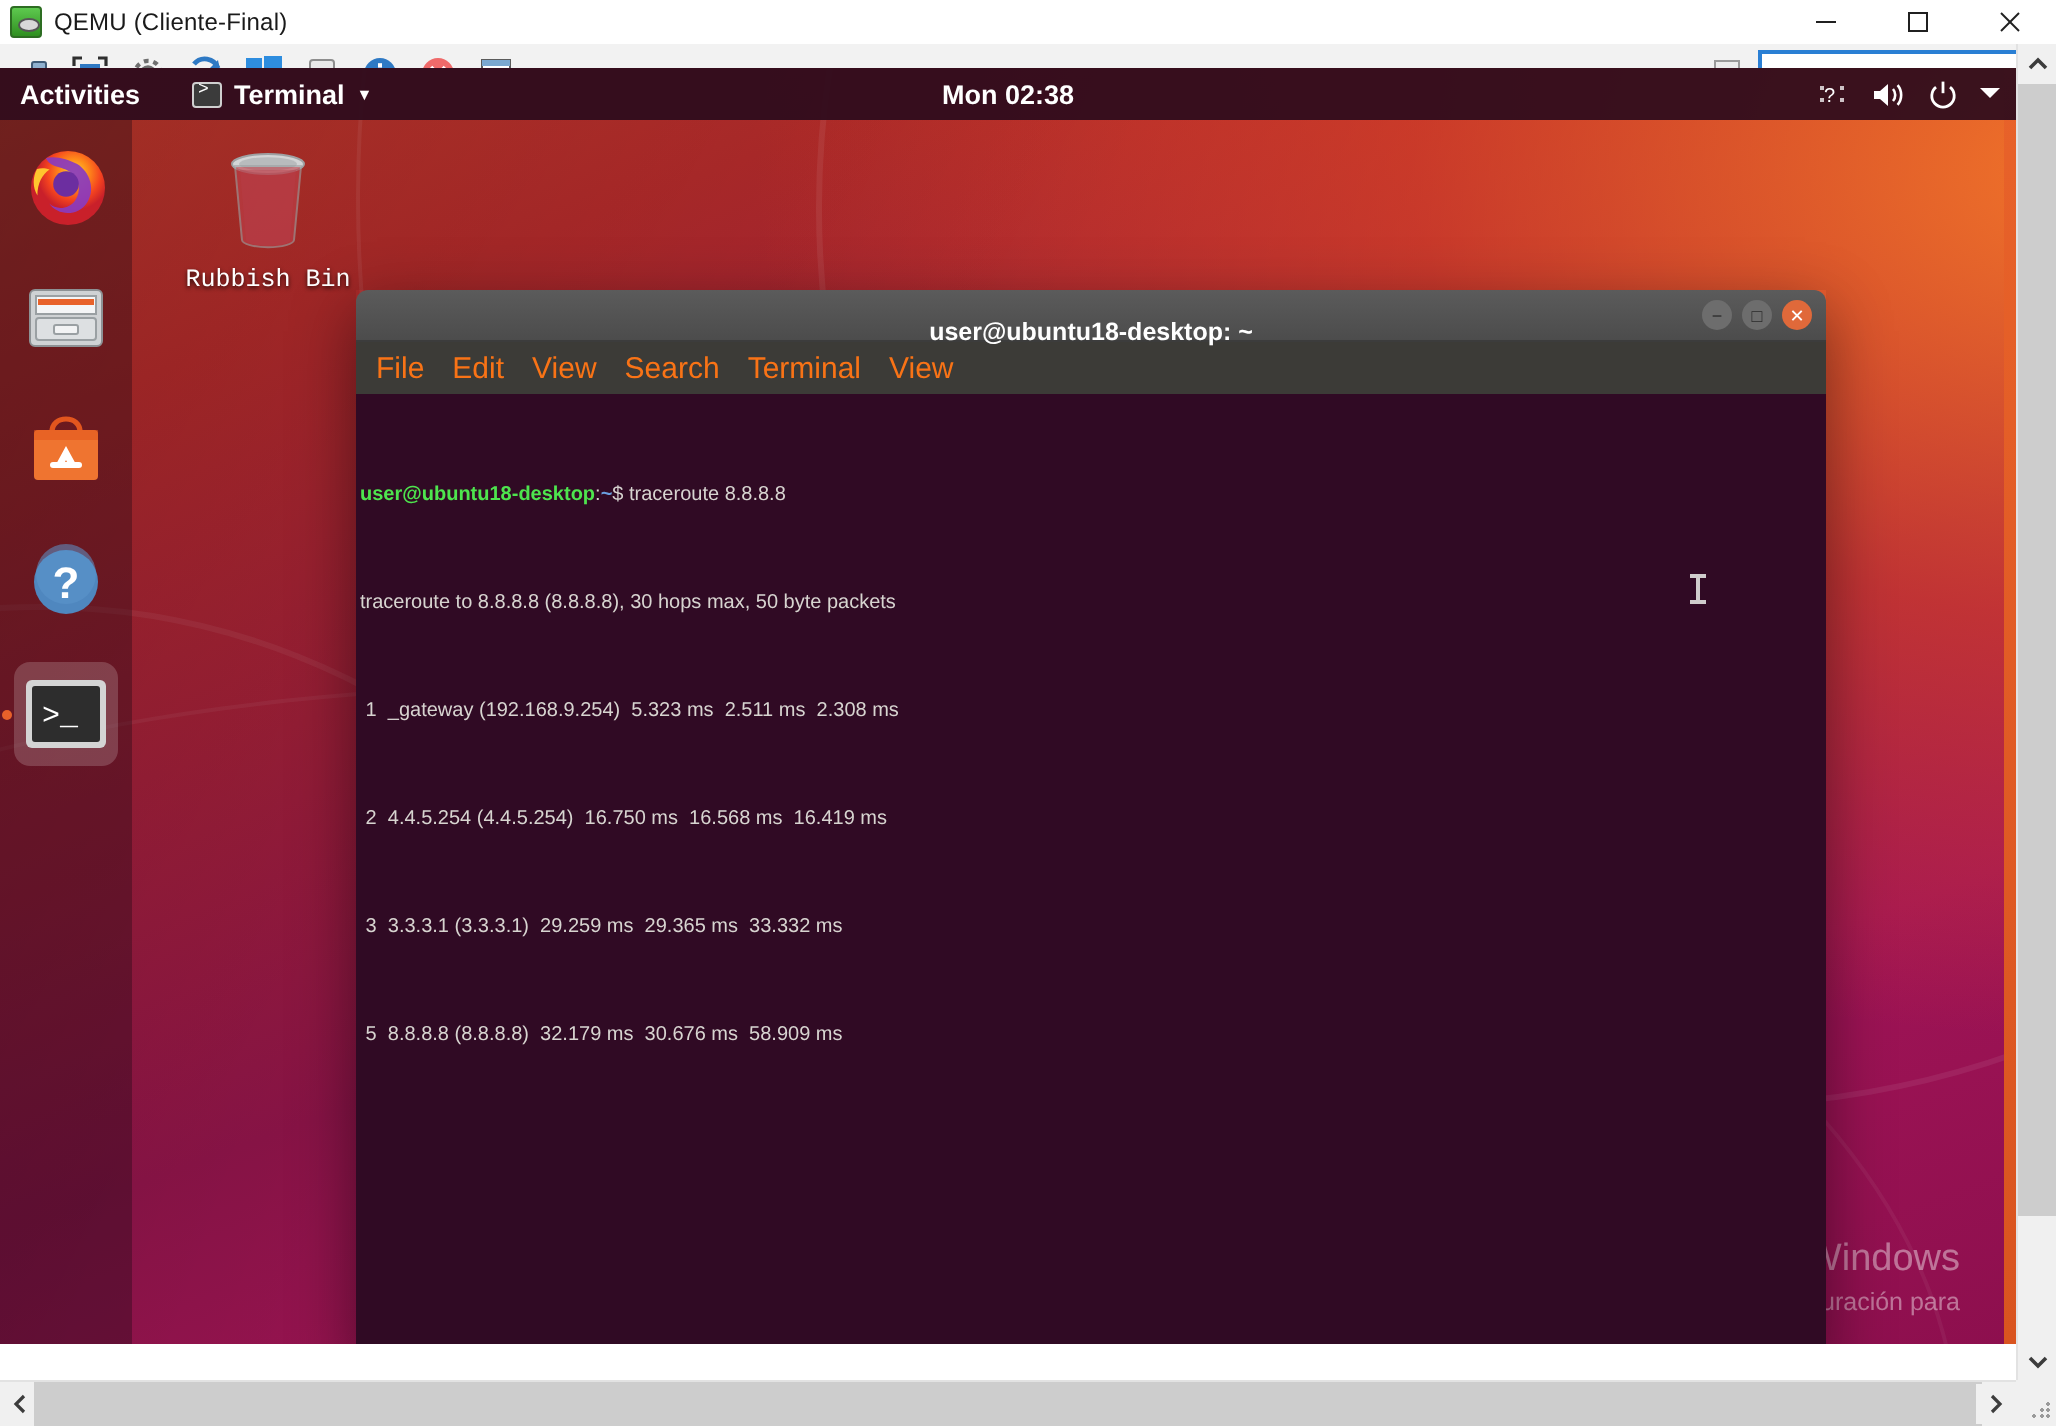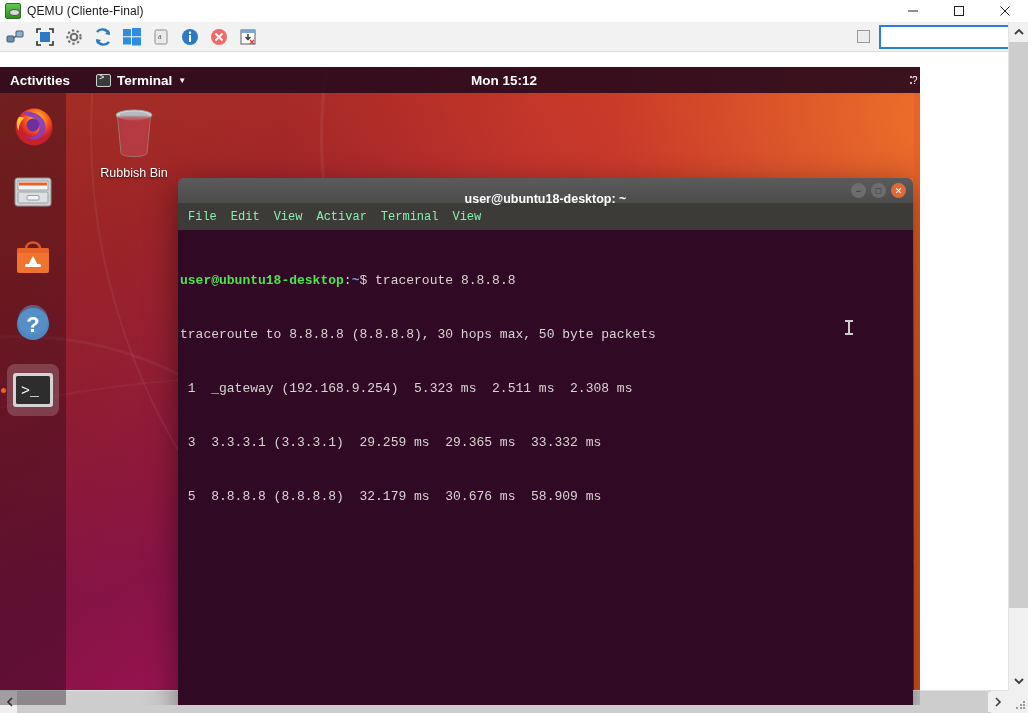--- a/index.html
+++ b/index.html
@@ -56,21 +56,21 @@
     width: 13px; height: 13px; border: 1px solid #9a9a9a; background: #ececec;
     margin-right: 10px;
   }
   #qemu-addressbar {
     width: 136px; height: 22px; background: #fff;
     border: 1px solid #2a7fd4; outline: 1px solid #2a7fd4; margin-right: 12px;
   }
 
   
   #guest-screen {
-    position: absolute; left: 0; top: 67px; width: 920px; height: 638px;
+    position: absolute; left: 0; top: 34px; width: 1008px; height: 638px;
     overflow: hidden;
     background:
       radial-gradient(ellipse 1100px 700px at 105% 8%, rgba(247,123,40,.95) 0%, rgba(231,76,34,.55) 32%, rgba(0,0,0,0) 62%),
       linear-gradient(160deg, #c0392b 0%, #b02a2a 18%, #9e1f38 38%, #8e1449 58%, #a01456 76%, #8d0f4e 100%);
   }
   
   .arc {
     position: absolute; border-radius: 50%; border: 2px solid rgba(255,255,255,.07);
     pointer-events: none;
   }
@@ -138,20 +138,21 @@
 
   
   #desktop-icon-trash {
     position: absolute; left: 90px; top: 34px; width: 88px;
     text-align: center; z-index: 5;
   }
   #trash-glyph { width: 88px; height: 62px; display: flex; justify-content: center; align-items: flex-end; }
   #desktop-icon-trash-label {
     color: #fff; font-size: 12.5px; margin-top: 3px;
     text-shadow: 0 1px 2px rgba(0,0,0,.8);
+    font-family: Liberation Mono, monospace;
   }
 
   
   #terminal-window {
     position: absolute; left: 178px; top: 111px; width: 735px; height: 538px;
     box-shadow: 0 10px 30px rgba(0,0,0,.45); z-index: 10;
   }
   #terminal-titlebar {
     height: 26px; background: linear-gradient(#5b5b5b, #4c4c4c);
     border-top-left-radius: 6px; border-top-right-radius: 6px;
@@ -165,24 +166,24 @@
     display: flex; align-items: center; justify-content: center;
     font-size: 9px; color: #2a2a2a; font-family: "Liberation Sans", sans-serif;
   }
   .term-btn.min { background: #6d6d6d; }
   .term-btn.max { background: #6d6d6d; }
   .term-btn.close { background: #e0693a; color: #fff; }
   #terminal-menubar {
     height: 26px; background: #3c3b37; display: flex; align-items: center;
     padding-left: 10px; gap: 14px;
   }
-  .menu-item { color: #86efac; font-size: 12px; font-family: Liberation Mono, monospace; }
+  .menu-item { color: #f97316; font-size: 15px; }
   #terminal-body {
     height: 486px; background: #300a24; padding: 6px 4px 0 2px;
-    font-family: Liberation Mono, monospace; font-size: 13px; line-height: 18px;
+    font-family: Liberation Sans, sans-serif; font-size: 10px; line-height: 18px;
     white-space: pre; overflow: hidden;
     border-bottom-left-radius: 3px; border-bottom-right-radius: 3px;
   }
   .term-line { color: #d7d4d0; }
   .prompt-user { color: #4ee44e; font-weight: bold; }
   .prompt-path { color: #6a9fe0; font-weight: bold; }
   .prompt-tail { color: #d7d4d0; }
   #term-cursor-caret {
     position: absolute; left: 670px; top: 142px; width: 2px; height: 15px;
     z-index: 12;
@@ -359,21 +360,21 @@
     <div id="wall-sheen"></div>
     <div id="right-accent-bar"></div>
 
     <div id="ubuntu-topbar">
       <div id="topbar-activities">Activities</div>
       <div id="topbar-app">
         <div id="topbar-app-icon"></div>
         <span id="topbar-app-name">Terminal</span>
         <span id="topbar-app-caret">▼</span>
       </div>
-      <div id="topbar-clock">Mon 15:12</div>
+      <div id="topbar-clock">Mon 02:38</div>
       <div id="topbar-right">
         <span>
           <svg width="15" height="15" viewBox="0 0 15 15">
             <text x="2" y="11" font-size="10" fill="#ffffff" font-family="Liberation Sans, sans-serif">?</text>
             <rect x="0" y="3" width="2" height="2" fill="#ffffff" opacity=".75"></rect>
             <rect x="0" y="9" width="2" height="2" fill="#ffffff" opacity=".75"></rect>
             <rect x="10" y="3" width="2" height="2" fill="#ffffff" opacity=".75"></rect>
             <rect x="10" y="9" width="2" height="2" fill="#ffffff" opacity=".75"></rect>
           </svg>
         </span>
@@ -484,29 +485,30 @@
           <div class="term-btn min">−</div>
           <div class="term-btn max">□</div>
           <div class="term-btn close">✕</div>
         </div>
       </div>
 
       <div id="terminal-menubar">
         <span class="menu-item">File</span>
         <span class="menu-item">Edit</span>
         <span class="menu-item">View</span>
-        <span class="menu-item">Activar</span>
+        <span class="menu-item">Search</span>
         <span class="menu-item">Terminal</span>
         <span class="menu-item">View</span>
       </div>
 
       <div id="terminal-body">
         <div class="term-line"><span class="prompt-user">user@ubuntu18-desktop</span><span class="prompt-tail">:</span><span class="prompt-path">~</span><span class="prompt-tail">$</span><span class="prompt-tail"> traceroute 8.8.8.8</span></div>
         <div class="term-line">traceroute to 8.8.8.8 (8.8.8.8), 30 hops max, 50 byte packets</div>
         <div class="term-line"> 1  _gateway (192.168.9.254)  5.323 ms  2.511 ms  2.308 ms</div>
+        <div class="term-line"> 2  4.4.5.254 (4.4.5.254)  16.750 ms  16.568 ms  16.419 ms</div>
         <div class="term-line"> 3  3.3.3.1 (3.3.3.1)  29.259 ms  29.365 ms  33.332 ms</div>
         <div class="term-line"> 5  8.8.8.8 (8.8.8.8)  32.179 ms  30.676 ms  58.909 ms</div>
       </div>
 
       <div id="term-cursor-caret">
         <div id="term-cursor-stem"></div>
       </div>
     </div>
 
     <div id="activation-watermark">

